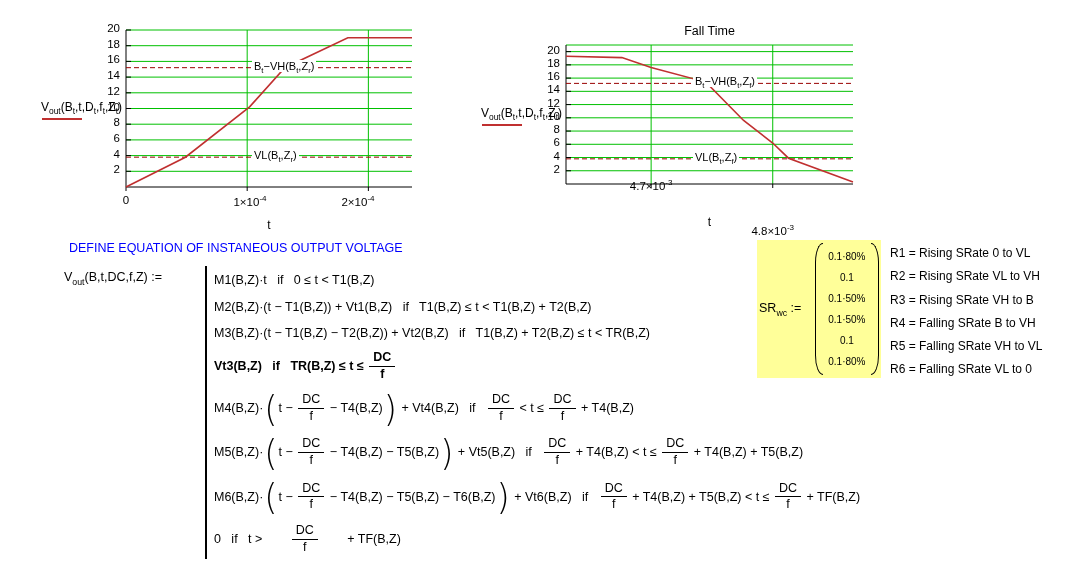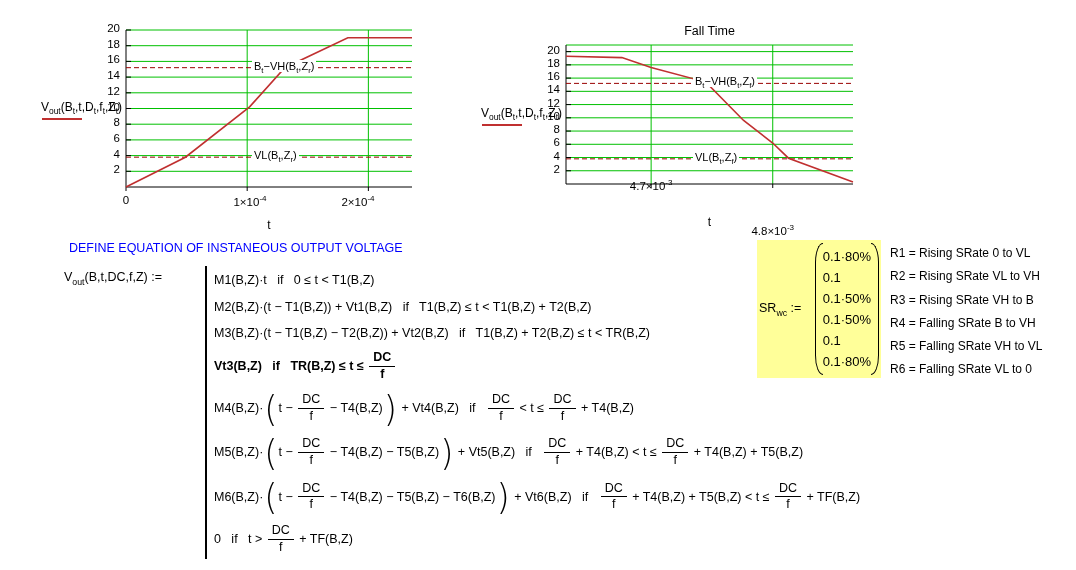--- a/index.html
+++ b/index.html
@@ -27,21 +27,21 @@
         font-family:"DejaVu Sans",sans-serif;}
   .slew-box{position:absolute;left:757px;top:240px;width:124px;height:138px;
             display:flex;align-items:center;justify-content:flex-start;padding:0 2px;box-sizing:border-box;}
   .slew-label{font-size:12.5px;white-space:pre;margin-right:10px;}
   .mparen{width:7px;align-self:stretch;margin:3px 0;}
   .mparen-l{border-left:1.5px solid #000;border-top:1.5px solid #000;border-bottom:1.5px solid #000;
             border-radius:9px 0 0 9px / 22px 0 0 22px;}
   .mparen-r{border-right:1.5px solid #000;border-top:1.5px solid #000;border-bottom:1.5px solid #000;
             border-radius:0 9px 9px 0 / 0 22px 22px 0;}
   .mvalues{display:flex;flex-direction:column;justify-content:center;flex:1;}
-  .mvalues div{height:21px;line-height:21px;font-size:13px;}
+  .mvalues div{height:21px;line-height:21px;text-align:center;font-size:10px;}
   .legend{position:absolute;left:890px;top:242px;}
   .legend div{height:23.3px;line-height:23.3px;font-size:12px;white-space:pre;}
 </style>
 </head>
 <body>
 
 <div class="stage">
   <div id="chart-0" class="chart-region">
       <svg width="1076" height="570" style="position: absolute; left: 0px; top: 0px;">
         <line x1="126" y1="171.3" x2="412" y2="171.3" stroke="#00c000" stroke-width="1"></line>
@@ -151,21 +151,21 @@
 
   <div class="eq-lhs"><span>V</span><sub>out</sub><span>(B,t,DC,f,Z) := </span></div>
   <div class="eq-area">
       <div class="eqrow" style="height: 28px;"><span>M1(B,Z)·t   if   0 ≤ t &lt; T1(B,Z)</span></div>
       <div class="eqrow" style="height: 26px;"><span>M2(B,Z)·(t − T1(B,Z)) + Vt1(B,Z)   if   T1(B,Z) ≤ t &lt; T1(B,Z) + T2(B,Z)</span></div>
       <div class="eqrow" style="height: 26px;"><span>M3(B,Z)·(t − T1(B,Z) − T2(B,Z)) + Vt2(B,Z)   if   T1(B,Z) + T2(B,Z) ≤ t &lt; TR(B,Z)</span></div>
       <div class="eqrow" style="height: 40px; font-weight: bold;"><span>Vt3(B,Z)   if   TR(B,Z) ≤ t ≤ </span><span class="frac"><span class="num">DC</span><span class="den">f</span></span></div>
       <div class="eqrow" style="height: 44px;"><span>M4(B,Z)·</span><span class="bigp">(</span><span>t − </span><span class="frac"><span class="num">DC</span><span class="den">f</span></span><span> − T4(B,Z)</span><span class="bigp">)</span><span> + Vt4(B,Z)   if   </span><span class="frac"><span class="num">DC</span><span class="den">f</span></span><span> &lt; t ≤ </span><span class="frac"><span class="num">DC</span><span class="den">f</span></span><span> + T4(B,Z)</span></div>
       <div class="eqrow" style="height: 44px;"><span>M5(B,Z)·</span><span class="bigp">(</span><span>t − </span><span class="frac"><span class="num">DC</span><span class="den">f</span></span><span> − T4(B,Z) − T5(B,Z)</span><span class="bigp">)</span><span> + Vt5(B,Z)   if   </span><span class="frac"><span class="num">DC</span><span class="den">f</span></span><span> + T4(B,Z) &lt; t ≤ </span><span class="frac"><span class="num">DC</span><span class="den">f</span></span><span> + T4(B,Z) + T5(B,Z)</span></div>
       <div class="eqrow" style="height: 45px;"><span>M6(B,Z)·</span><span class="bigp">(</span><span>t − </span><span class="frac"><span class="num">DC</span><span class="den">f</span></span><span> − T4(B,Z) − T5(B,Z) − T6(B,Z)</span><span class="bigp">)</span><span> + Vt6(B,Z)   if   </span><span class="frac"><span class="num">DC</span><span class="den">f</span></span><span> + T4(B,Z) + T5(B,Z) &lt; t ≤ </span><span class="frac"><span class="num">DC</span><span class="den">f</span></span><span> + TF(B,Z)</span></div>
-      <div class="eqrow" style="height: 40px;"><span>0   if   t &gt; </span><span class="frac"><span class="num">DC</span><span class="den">f</span></span><span> + TF(B,Z)</span></div>
+      <div class="eqrow" style="height: 40px; gap: 24px;"><span>0   if   t &gt; </span><span class="frac"><span class="num">DC</span><span class="den">f</span></span><span> + TF(B,Z)</span></div>
     </div>
 
   <div class="slew-box" style="background: rgb(255, 255, 153);">
     <span class="slew-label"><span>SR</span><sub>wc</sub><span> := </span></span>
     <span class="mparen mparen-l"></span>
     <span class="mvalues">
         <div>0.1·80%</div>
         <div>0.1</div>
         <div>0.1·50%</div>
         <div>0.1·50%</div>

